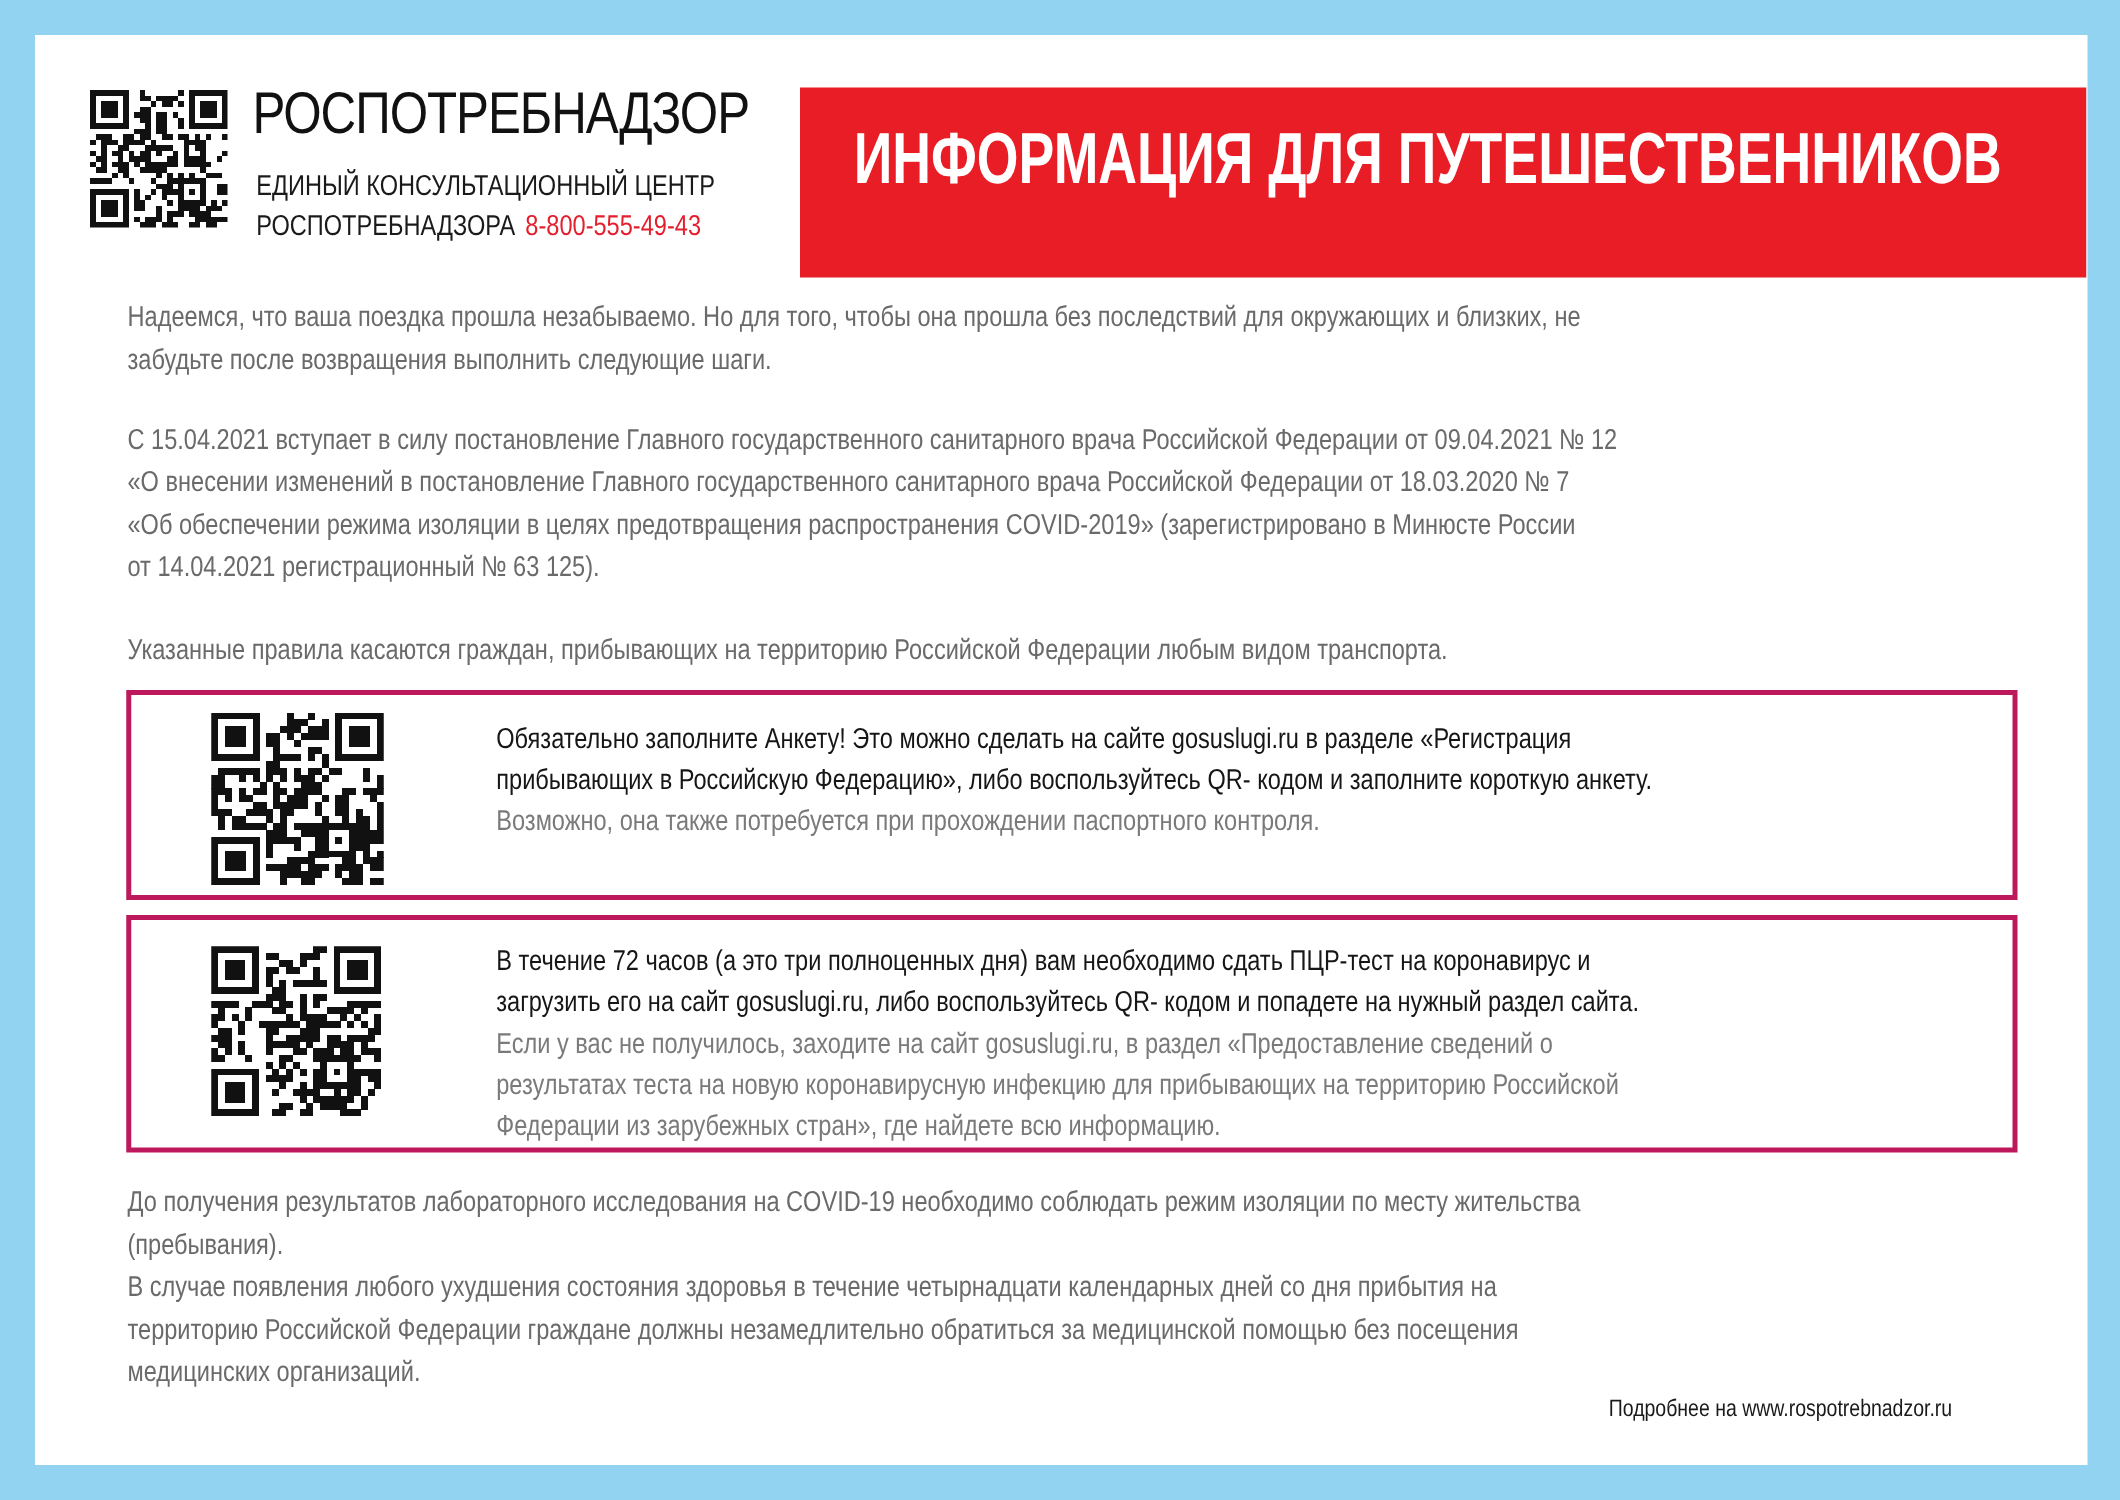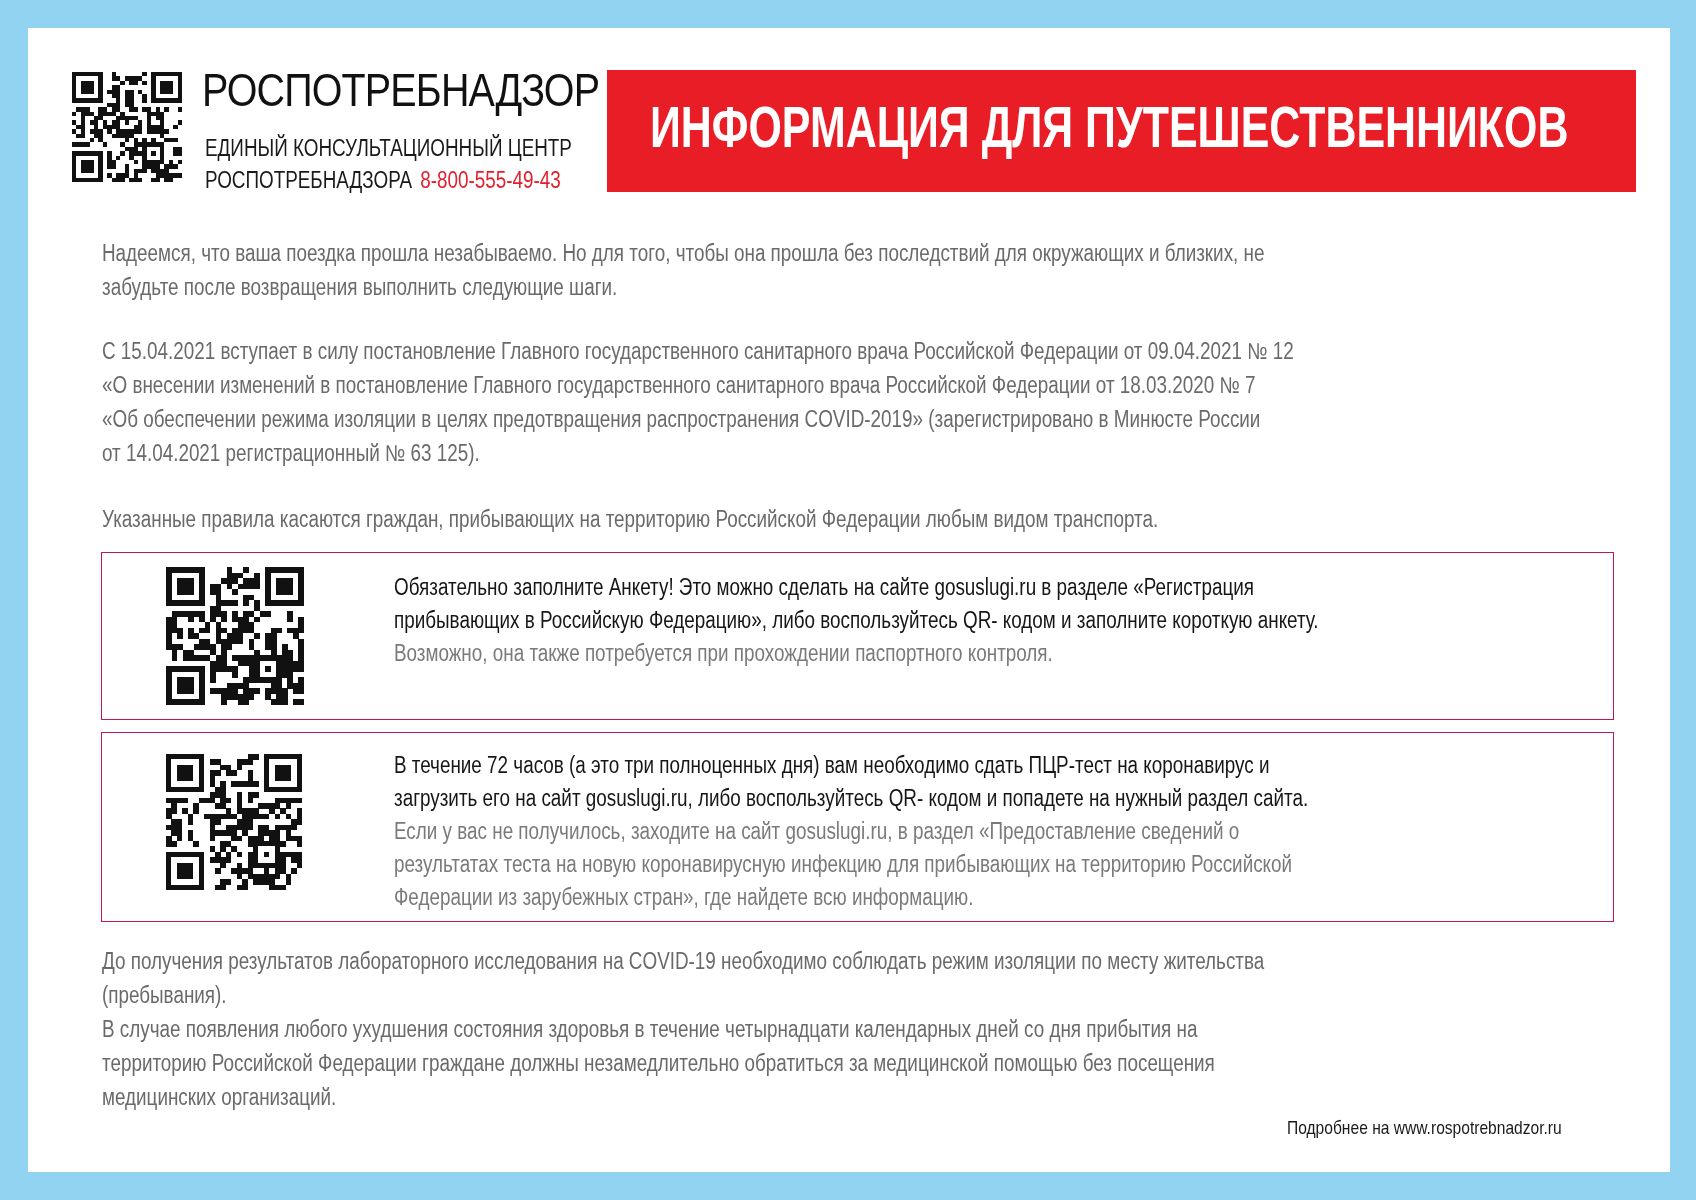--- a/index.html
+++ b/index.html
@@ -31,22 +31,22 @@
     left: 205px;
     font-size: 23px; color: #1a1a1a;
     transform: scaleX(0.82); transform-origin: left top;
     white-space: nowrap; line-height: 1;
   }
   .sub1 { top: 137px; }
   .sub2 { top: 169px; }
   .phone { color: #e31e2d; margin-left: 10px; }
 
   .banner {
-    left: 607px; top: 70px;
-    width: 1029px; height: 122px;
+    left: 640px; top: 70px;
+    width: 1029px; height: 152px;
     background: #e81d25;
   }
   .banner-title {
     position: absolute; left: 43px; top: 28px;
     color: #fff; font-weight: bold;
     font-size: 58px; line-height: 1;
     letter-spacing: 0px;
     transform: scaleX(0.74); transform-origin: left top;
     white-space: nowrap;
   }
@@ -55,21 +55,21 @@
     position: absolute; left: 102px; width: 1700px;
     font-size: 23px; line-height: 34px; color: #6a6a6a;
     transform: scaleX(0.82); transform-origin: left top;
     white-space: nowrap;
   }
   .body-text div { white-space: nowrap; }
 
   .info-box {
     position: absolute; left: 101px;
     width: 1513px;
-    border: 1px solid #be185d;
+    border: 4px solid #be185d;
     box-sizing: border-box;
   }
   .box1 { top: 552px; height: 168px; }
   .box2 { top: 732px; height: 190px; padding-left: 21px; }
 
   .box-text {
     position: absolute; left: 292px; top: 18px;
     font-size: 23px; line-height: 33px;
     transform: scaleX(0.82); transform-origin: left top;
     white-space: nowrap;

